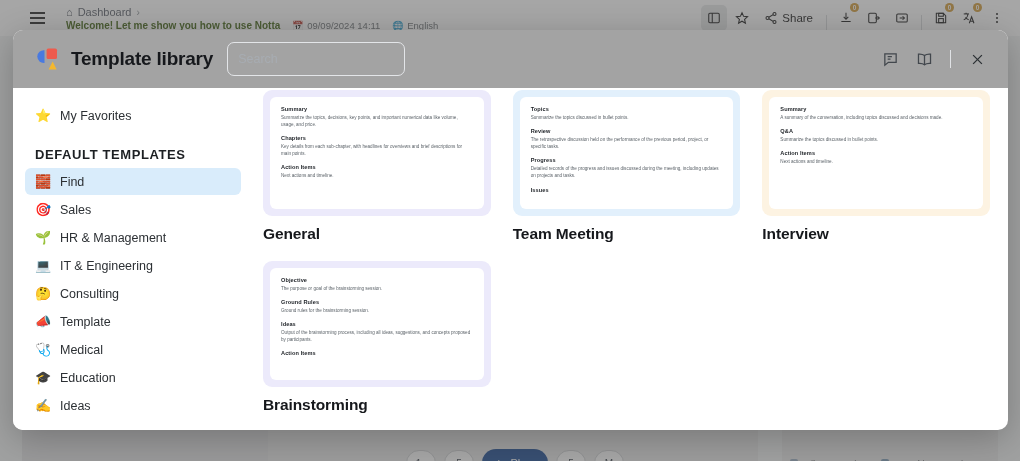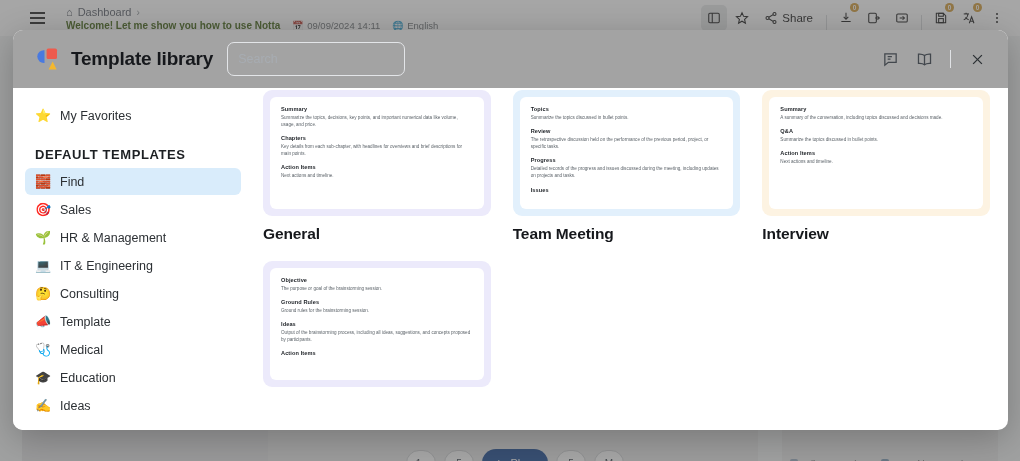--- a/index.html
+++ b/index.html
@@ -492,18 +492,19 @@
             <div class="tpl-preview-inner">
               <div class="sec-h">Objective</div>
               <div class="sec-p">The purpose or goal of the brainstorming session.</div>
               <div class="sec-h">Ground Rules</div>
               <div class="sec-p">Ground rules for the brainstorming session.</div>
               <div class="sec-h">Ideas</div>
               <div class="sec-p">Output of the brainstorming process, including all ideas, suggestions, and concepts proposed by participants.</div>
               <div class="sec-h">Action Items</div>
             </div>
           </div>
+          <div class="tpl-name">Brainstorming</div>
         </div>
 
       </div>
     </div>
   </div>
 </div>
 
 </body></html>

